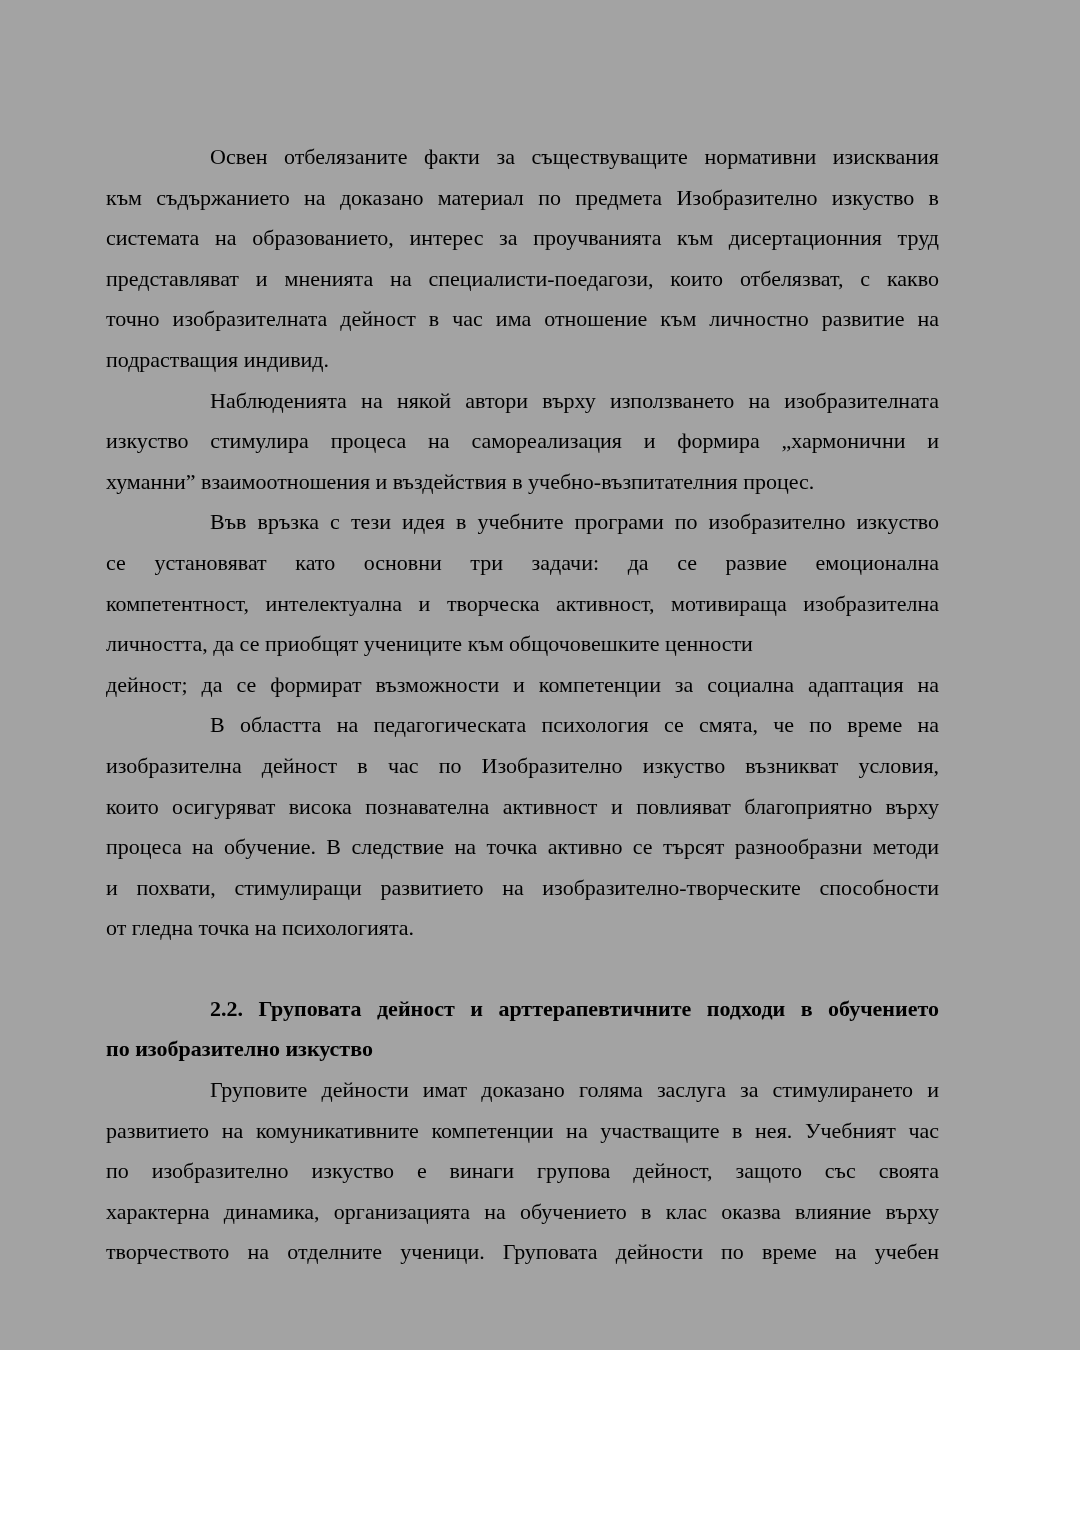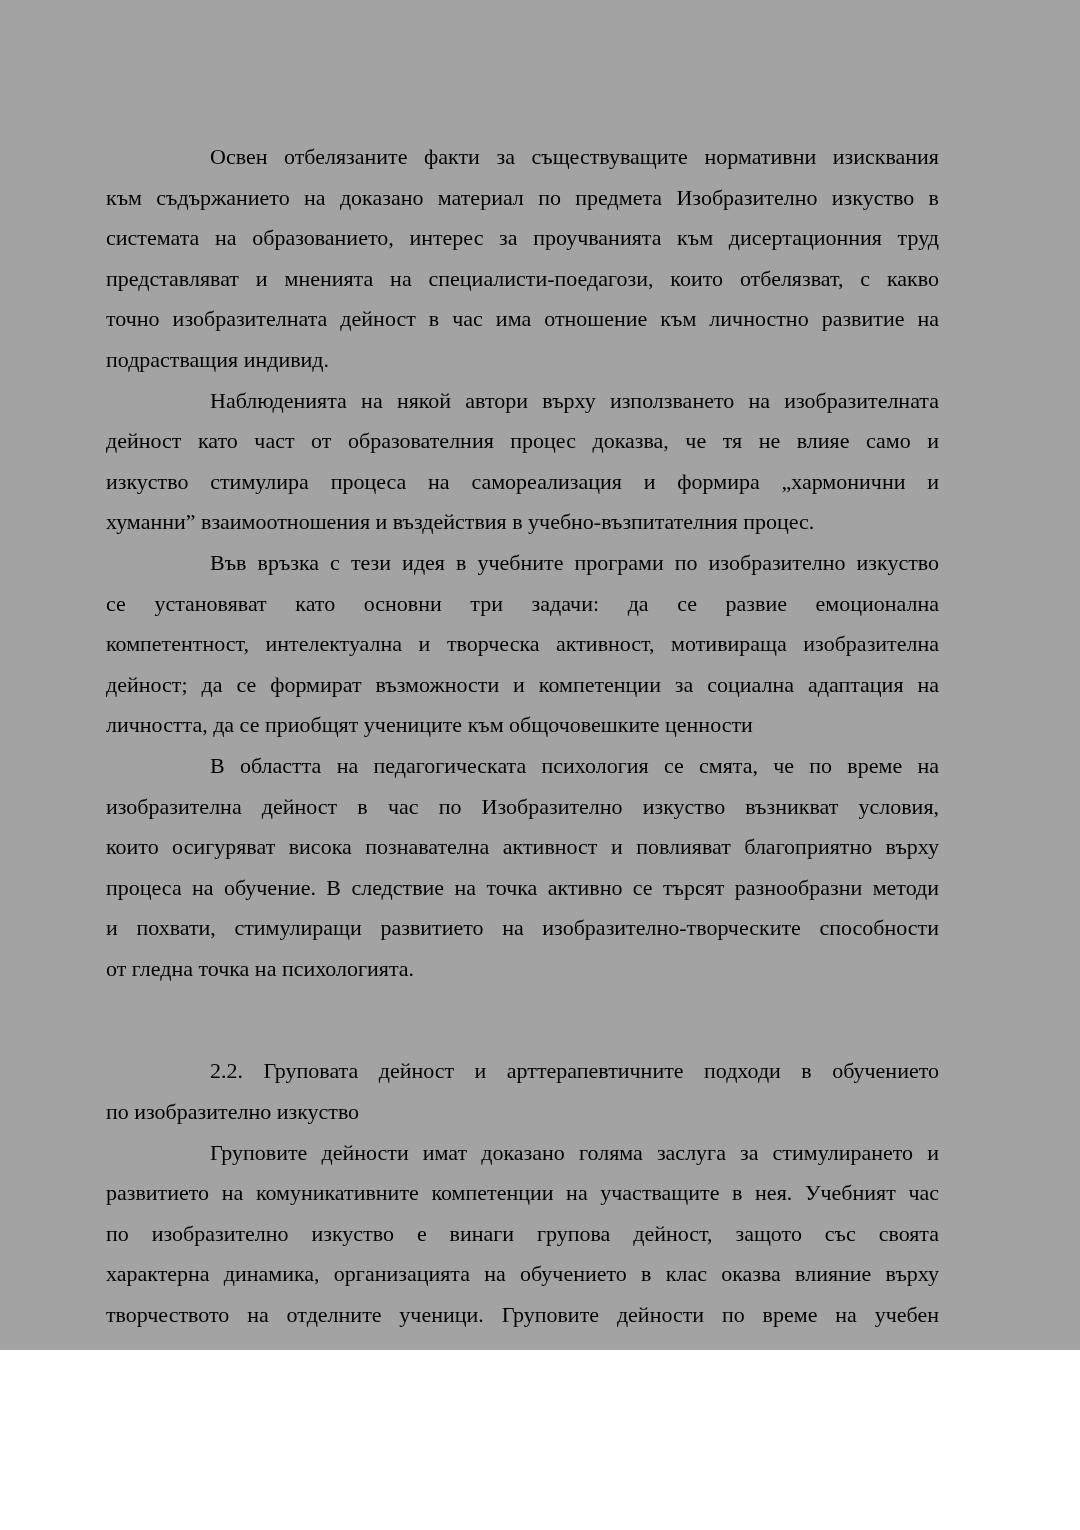--- a/index.html
+++ b/index.html
@@ -23,22 +23,22 @@
     width: 833px;
     font-size: 22px;
     line-height: 40.6px;
     color: #000000;
   }
   .para, .heading {
     margin: 0;
     padding: 0;
   }
   .heading {
-    font-weight: normal;
-    margin-top: 62px;
+    font-weight: bold;
+    margin-top: 40px;
   }
   .line {
     text-align: justify;
     text-justify: inter-word;
     text-align-last: justify;
     white-space: normal;
   }
   .line.first {
     text-indent: 104px;
   }
@@ -65,31 +65,30 @@
       <div class="line first">Освен отбелязаните факти за съществуващите нормативни изисквания</div>
       <div class="line">към съдържанието на доказано материал по предмета Изобразително изкуство в</div>
       <div class="line">системата на образованието, интерес за проучванията към дисертационния труд</div>
       <div class="line">представляват и мненията на специалисти-поедагози, които отбелязват, с какво</div>
       <div class="line">точно изобразителната дейност в час има отношение към личностно развитие на</div>
       <div class="line last">подрастващия индивид.</div>
     </div>
 
     <div class="para">
       <div class="line first">Наблюденията на някой автори върху използването на изобразителната</div>
-      <div class="line">дейност като част от образователния процес доказва, че тя не влияе само и</div>
       <div class="line">изкуство стимулира процеса на самореализация и формира „хармонични и</div>
       <div class="line last">хуманни” взаимоотношения и въздействия в учебно-възпитателния процес.</div>
     </div>
 
     <div class="para">
       <div class="line first">Във връзка с тези идея в учебните програми по изобразително изкуство</div>
       <div class="line">се установяват като основни три задачи: да се развие емоционална</div>
       <div class="line">компетентност, интелектуална и творческа активност, мотивираща изобразителна</div>
+      <div class="line last">личността, да се приобщят учениците към общочовешките ценности</div>
       <div class="line">дейност; да се формират възможности и компетенции за социална адаптация на</div>
-      <div class="line last">личността, да се приобщят учениците към общочовешките ценности</div>
     </div>
 
     <div class="para">
       <div class="line first">В областта на педагогическата психология се смята, че по време на</div>
       <div class="line">изобразителна дейност в час по Изобразително изкуство възникват условия,</div>
       <div class="line">които осигуряват висока познавателна активност и повлияват благоприятно върху</div>
       <div class="line">процеса на обучение. В следствие на точка активно се търсят разнообразни методи</div>
       <div class="line">и похвати, стимулиращи развитието на изобразително-творческите способности</div>
       <div class="line last">от гледна точка на психологията.</div>
     </div>
@@ -97,19 +96,19 @@
     <div class="heading">
       <div class="line first">2.2. Груповата дейност и арттерапевтичните подходи в обучението</div>
       <div class="line last">по изобразително изкуство</div>
     </div>
 
     <div class="para">
       <div class="line first">Груповите дейности имат доказано голяма заслуга за стимулирането и</div>
       <div class="line">развитието на комуникативните компетенции на участващите в нея. Учебният час</div>
       <div class="line">по изобразително изкуство е винаги групова дейност, защото със своята</div>
       <div class="line">характерна динамика, организацията на обучението в клас оказва влияние върху</div>
-      <div class="line">творчеството на отделните ученици. Груповите дейности по време на учебен</div>
+      <div class="line">творчеството на отделните ученици. Груповата дейности по време на учебен</div>
     </div>
 
   </div>
 
   <div class="page-number">11</div>
 </div>
 
 </body></html>

